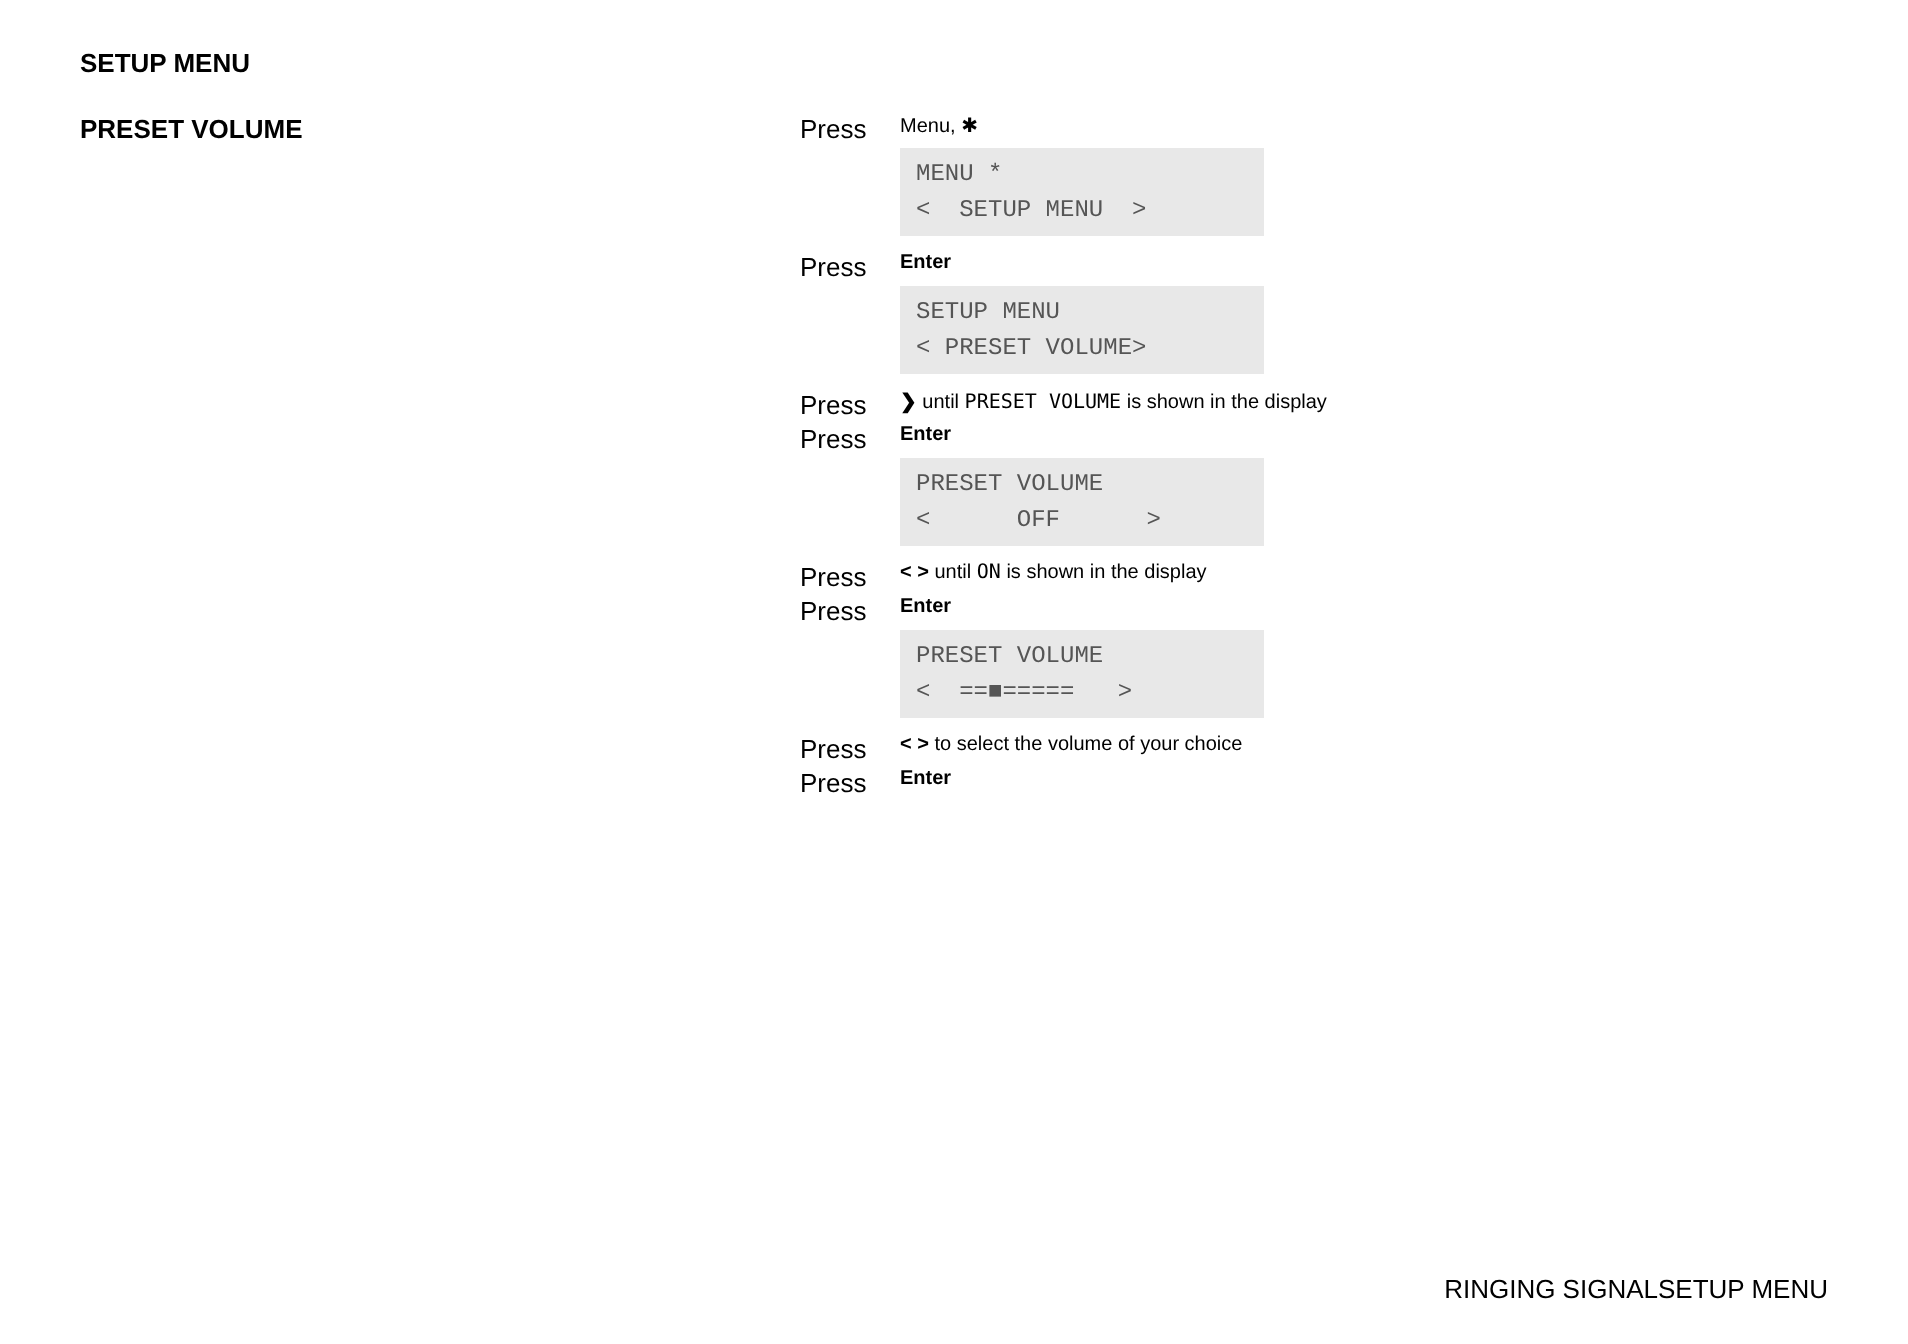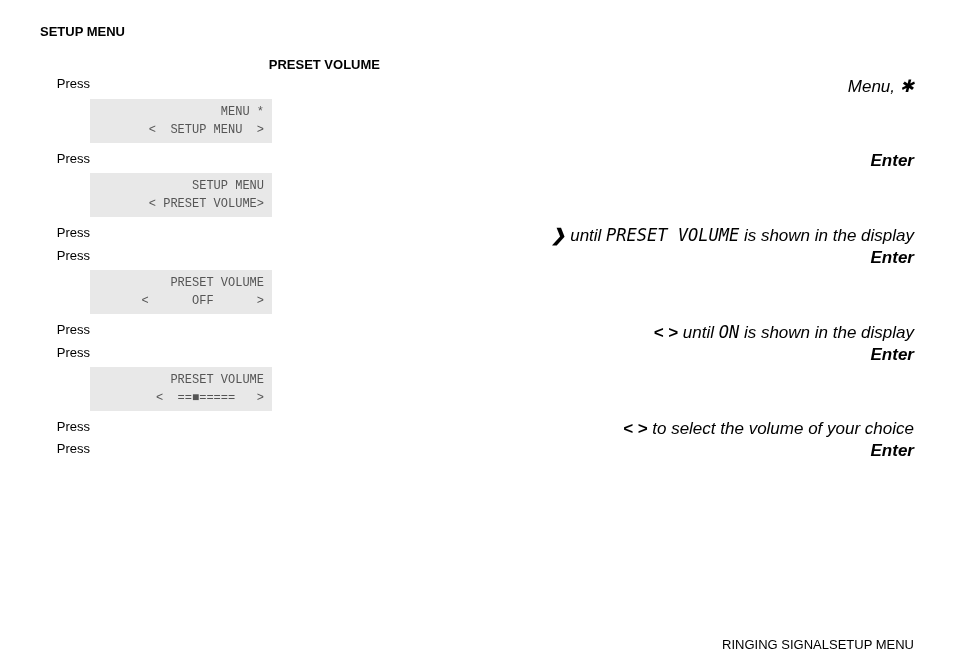--- a/index.html
+++ b/index.html
@@ -23,23 +23,22 @@
     }
 
     .page-title {
       font-weight: bold;
       font-size: 13px;
       margin-bottom: 18px;
     }
 
     .content-area {
       display: flex;
-      flex-direction: column;
+      flex-direction: row;
       flex: 1;
-      text-align: right;
     }
 
     .left-column {
       width: 360px;
       padding-right: 20px;
     }
 
     .section-title {
       font-weight: bold;
       font-size: 13px;
@@ -58,34 +57,32 @@
     .right-title {
       font-size: 13px;
       margin-bottom: 10px;
     }
 
     .instruction-row {
       display: flex;
       flex-direction: row;
       align-items: flex-start;
       margin-bottom: 2px;
-      gap: 16px;
     }
 
     .press-label {
       font-size: 13px;
       width: 50px;
       flex-shrink: 0;
       color: #000;
     }
 
     .press-action {
-      font-size: 17px;
+      font-size: 10px;
       flex: 1;
-      font-style: italic;
     }
 
     .display-box {
       background: #e8e8e8;
       border: none;
       font-family: 'Courier New', monospace;
       font-size: 12px;
       color: #555;
       padding: 4px 8px;
       margin-bottom: 8px;

